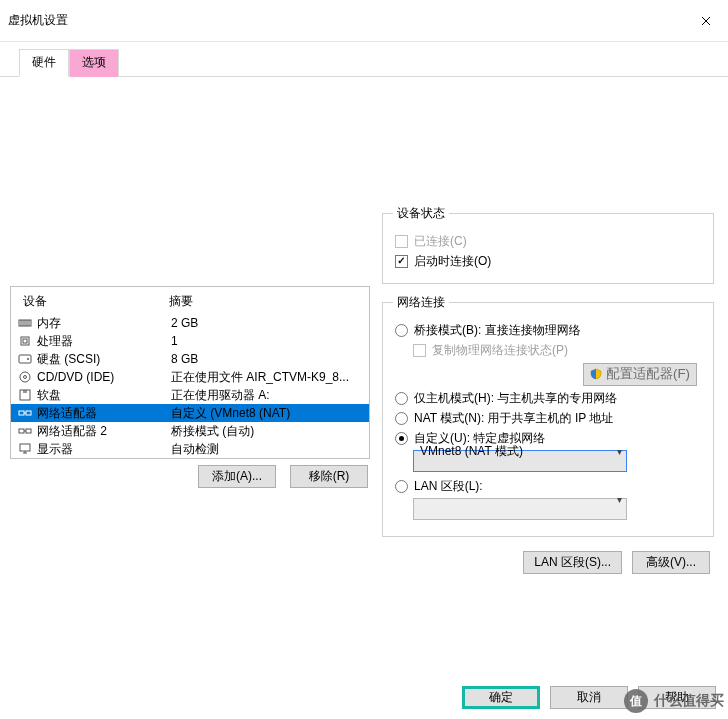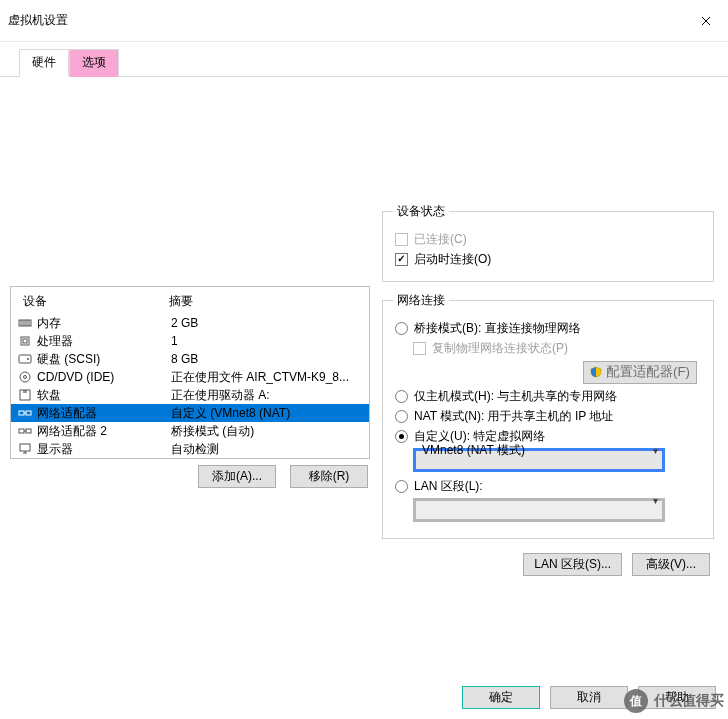--- a/index.html
+++ b/index.html
@@ -95,21 +95,21 @@
   .btn {
     min-width: 78px;
     height: 23px;
     padding: 0 10px;
     border: 1px solid #adadad;
     background: #e1e1e1;
     font-size: 12px;
     display:inline-flex; align-items:center; justify-content:center;
     color:#000;
   }
-  .btn.default { border: 1px solid #14b8a6; }
+  .btn.default { border: 3px solid #14b8a6; }
   .right-panel { flex: 1; padding: 4px 4px 0 0;}
   fieldset {
     border: 1px solid #d0d0d0;
     margin: 0 0 10px 0;
     padding: 8px 10px 10px 10px;
   }
   legend { font-size: 12px; padding: 0 4px; }
   .chk-row, .rad-row {
     display:flex; align-items:center;
     margin: 3px 0;
@@ -135,22 +135,22 @@
     height: 23px;
     border:1px solid #adadad;
     background:#e1e1e1;
     display:inline-flex; align-items:center; justify-content:center;
     gap:4px;
     margin-left:auto;
     color:#6d6d6d;
   }
   .config-row { display:flex; justify-content:flex-end; margin:4px 6px 4px 0;}
   .combo {
-    width: 252px; height:22px;
-    border:3px solid #3b82f6;
+    width: 214px; height:22px;
+    border:1px solid #3b82f6;
     background:#e6e6e6;
     display:flex; align-items:center; justify-content:space-between;
     padding: 0 4px 18px 6px;
     margin: 2px 0 6px 20px;
   }
   .combo.dis { color:#888; border-color:#b8b8b8; background:#eee;}
   .combo .caret { font-size:10px; color:#444; }
   .right-btnrow {
     display:flex; justify-content:flex-end; gap:10px;
     padding: 4px 4px 0 0;

